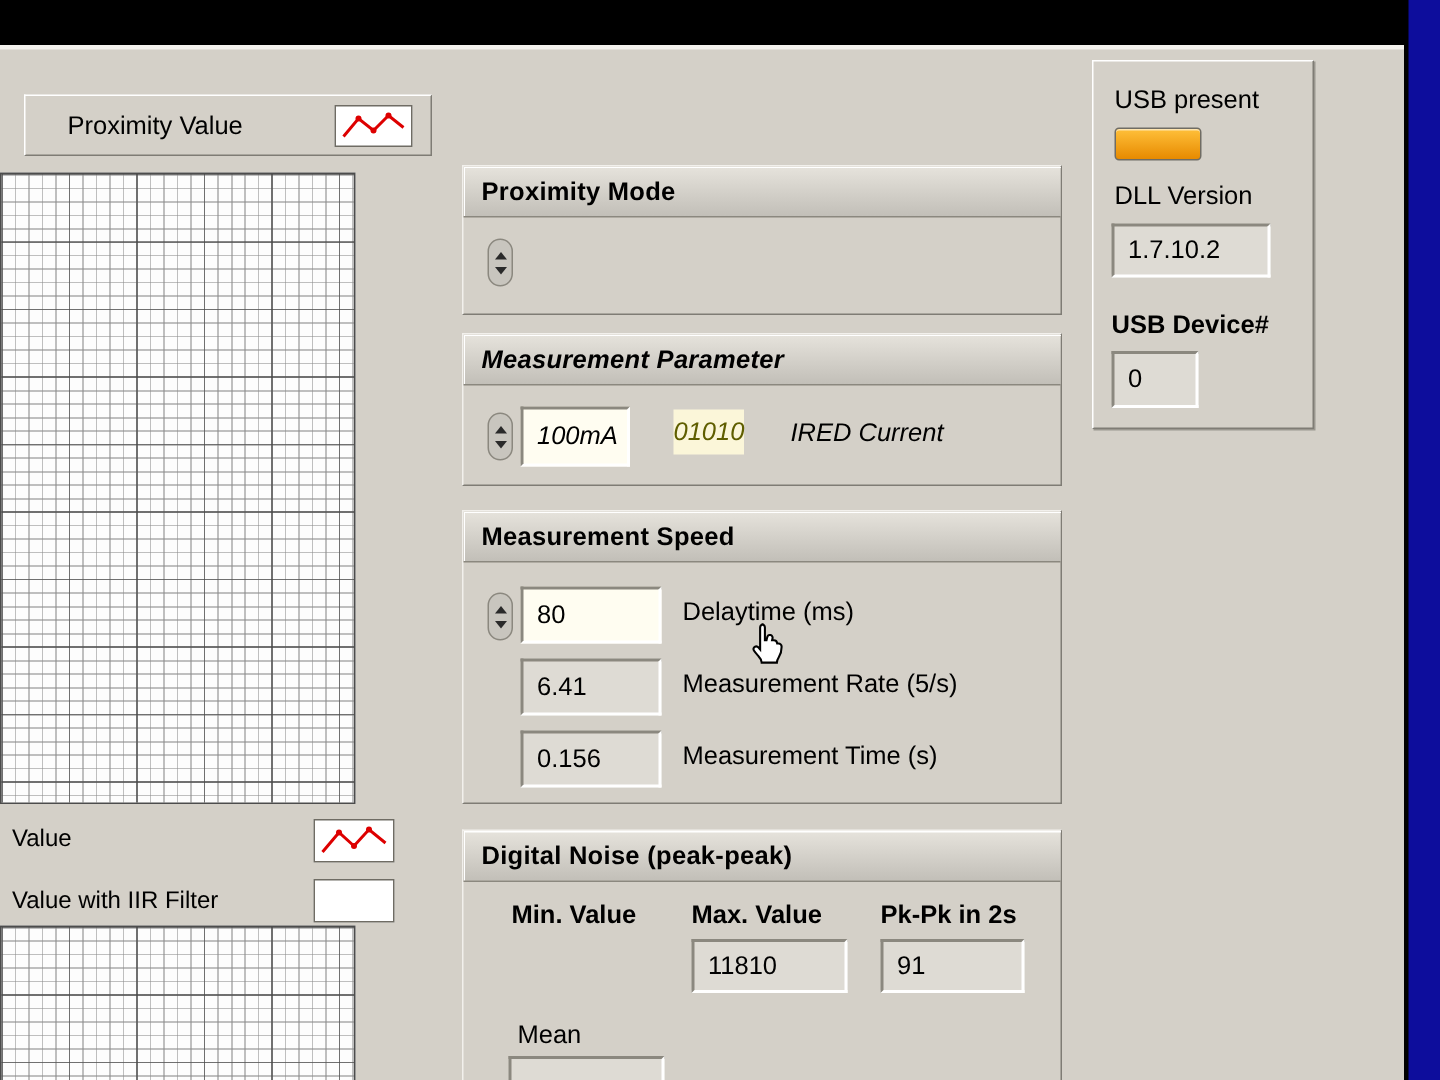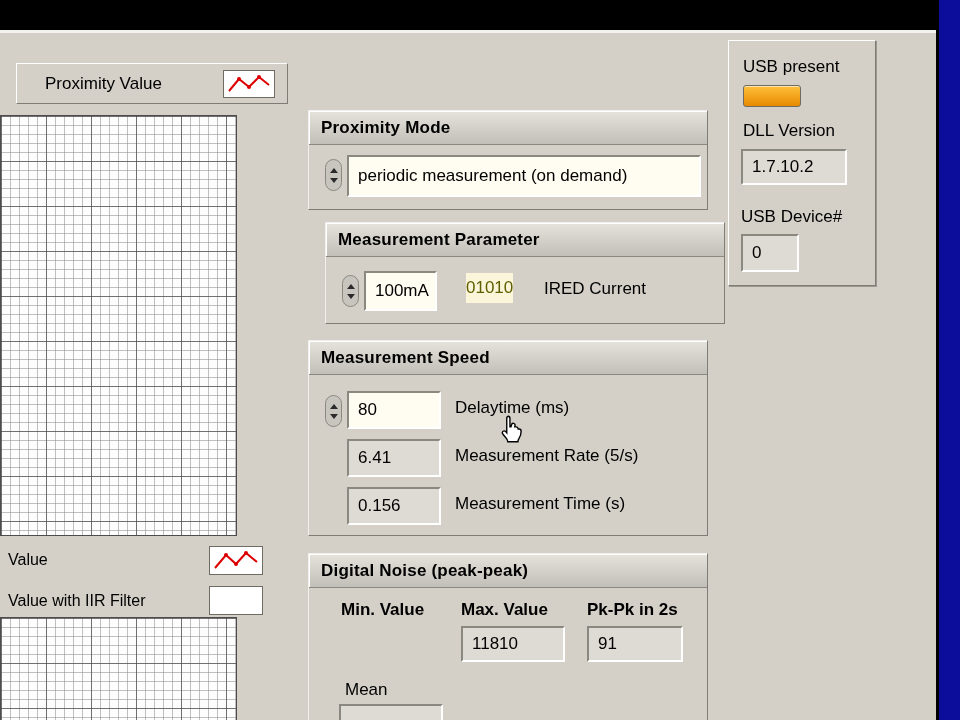--- a/index.html
+++ b/index.html
@@ -107,24 +107,23 @@
   <div class="abs grid" style="left:0px; top:617px; width:237px; height:110px;"></div>
 
   <div class="panel" style="left:308px; top:110px; width:400px; height:100px;">
     <div class="panel-header">
       <span>Proximity Mode</span>
     </div>
     <div class="spinner" style="left:16px; top:48px;">
       <span class="tri-up"></span>
       <span class="tri-dn"></span>
     </div>
-    <div class="field" style="left:38px; top:44px; width:354px; height:42px;">periodic measurement (on demand)</div>
   </div>
 
-  <div class="panel" style="left:325px; top:222px; width:400px; height:102px;">
+  <div class="panel" style="left:308px; top:222px; width:400px; height:102px;font-style:italic;">
     <div class="panel-header">
       <span>Measurement Parameter</span>
     </div>
     <div class="spinner" style="left:16px; top:52px;">
       <span class="tri-up"></span>
       <span class="tri-dn"></span>
     </div>
     <div class="field" style="left:38px; top:48px; width:73px; height:40px;">100mA</div>
     <span class="code-badge" style="left:140px; top:50px;">01010</span>
     <span class="label" style="left:218px; top:56px;">IRED Current</span>
@@ -163,21 +162,21 @@
     <div class="field ind" style="left:30px; top:150px; width:104px; height:36px;"></div>
   </div>
 
   <div class="right-box">
     <span class="label" style="left:14px; top:16px;">USB present</span>
     <div class="led" style="left:14px; top:44px;"></div>
 
     <span class="label" style="left:14px; top:80px;">DLL Version</span>
     <div class="field ind" style="left:12px; top:108px; width:106px; height:36px;">1.7.10.2</div>
 
-    <span class="label" style="left:12px; top:166px;">USB Device#</span>
+    <span class="label" style="left:12px; top:166px;font-weight:bold;">USB Device#</span>
     <div class="field ind" style="left:12px; top:193px; width:58px; height:38px;">0</div>
   </div>
 
   <div class="cursor" style="left:494px; top:412px;">
     <svg width="34" height="34" viewBox="0 0 32 32">
       <path d="M13 4c1.1 0 2 .9 2 2v8h1l.5-2c.2-.9 1.1-1.5 2-1.3.9.2 1.5 1.1 1.3 2l-.3 1.3h1.2c.9 0 1.7.6 1.9 1.5l.1.5h.8c1.1 0 2 .9 2 2 0 3-.8 5-1.8 6.6-.7 1.1-1.2 2.2-1.2 3.4H13c0-1.4-.8-2.7-2-4-1-1.1-2.1-2.3-2.9-3.6-.5-.8-.3-1.8.5-2.3.8-.5 1.8-.3 2.4.4l1 1.2V6c0-1.1.9-2 2-2z" fill="#ffffff" stroke="#000000" stroke-width="1.3"></path>
     </svg>
   </div>
 
 </div>

